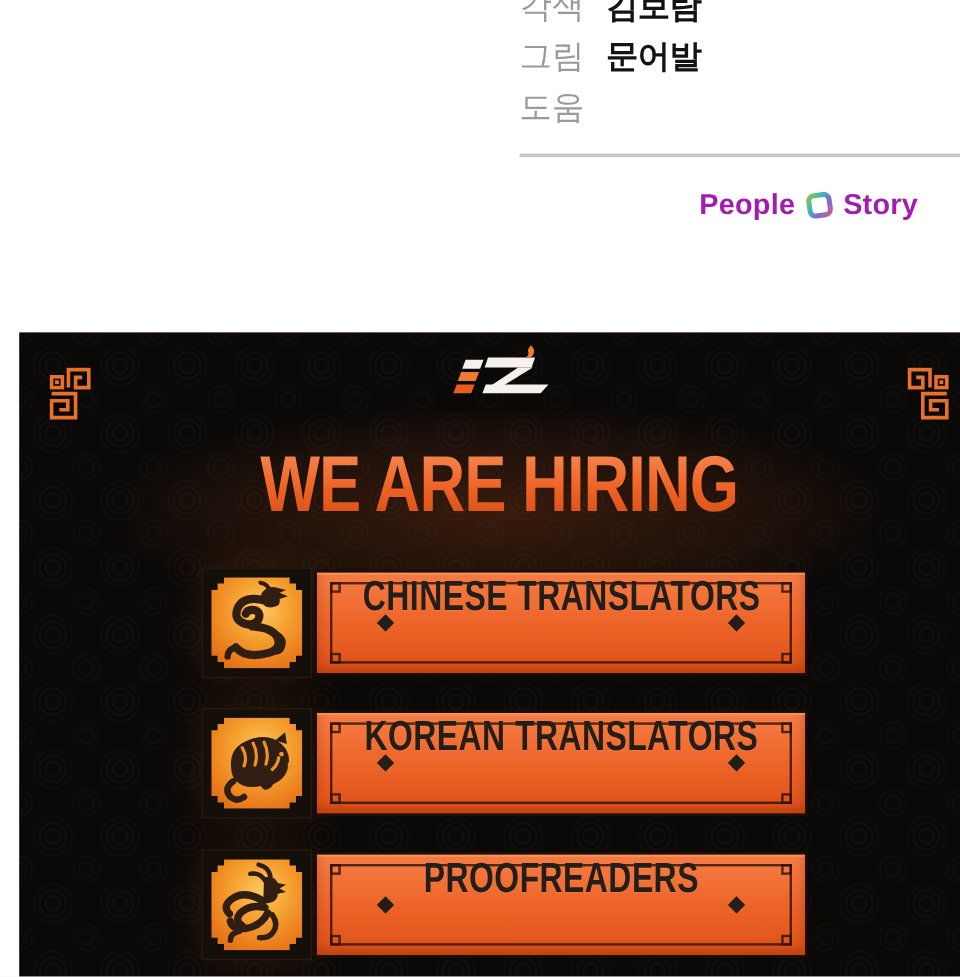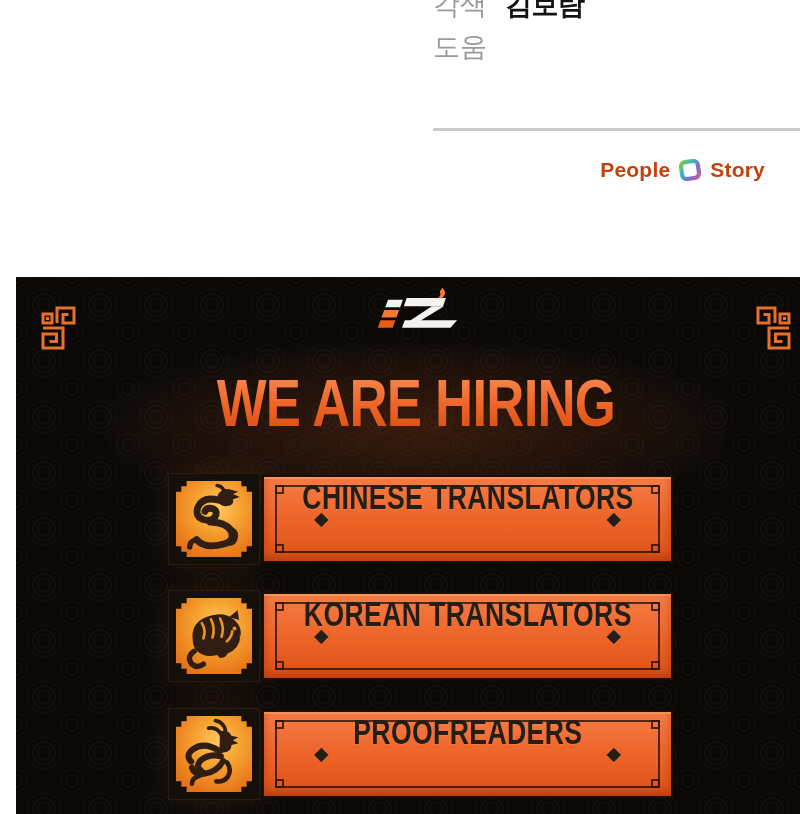--- a/index.html
+++ b/index.html
@@ -7,21 +7,21 @@
   .page { position:relative; width:800px; height:814px; overflow:hidden; background:#ffffff;padding-left:32px; }
 
   
   .credits-section { position:absolute; top:0; left:0; width:800px; height:277px; background:#ffffff; overflow:hidden; }
   .credits-block { position:absolute; left:433px; top:-16px; font-size:27px; line-height:42px; }
   .credit-row { display:flex; gap:16px; white-space:nowrap; }
   .credit-label { color:#9a9a9a; font-weight:400; min-width:56px; }
   .credit-value { color:#131313; font-weight:700; letter-spacing:-0.5px; }
   .divider { position:absolute; left:433px; right:0; top:128px; height:3px; background:#c9c9c9; }
   .publisher { position:absolute; right:35px; top:157px; display:flex; align-items:center; gap:7px;
-               font-size:21px; font-weight:700; color:#c2410c; letter-spacing:0.2px; }
+               font-size:24px; font-weight:700; color:#a21caf; letter-spacing:0.2px; }
 
   
   .hiring-section {
     position:absolute; top:277px; left:16px; width:800px; height:537px;
     background-color:#0b0908;
     background-image:
       radial-gradient(circle, transparent 5px, rgba(250,240,225,0.030) 5.5px, rgba(250,240,225,0.030) 6.5px, transparent 7px, transparent 10px, rgba(250,240,225,0.026) 10.5px, rgba(250,240,225,0.026) 11.5px, transparent 12px, transparent 15px, rgba(250,240,225,0.020) 15.5px, rgba(250,240,225,0.020) 16.5px, transparent 17px),
       radial-gradient(circle, transparent 5px, rgba(250,240,225,0.022) 5.5px, rgba(250,240,225,0.022) 6.5px, transparent 7px, transparent 10px, rgba(250,240,225,0.018) 10.5px, rgba(250,240,225,0.018) 11.5px, transparent 12px);
     background-size:56px 56px, 56px 56px;
     background-position:0 0, 28px 28px;
@@ -74,20 +74,24 @@
 
 <div class="page">
 
   <div class="credits-section">
     <div class="credits-block">
       <div class="credit-row">
         <span class="credit-label">각색</span>
         <span class="credit-value">김보람</span>
       </div>
       <div class="credit-row">
+        <span class="credit-label">그림</span>
+        <span class="credit-value">문어발</span>
+      </div>
+      <div class="credit-row">
         <span class="credit-label">도움</span>
       </div>
     </div>
 
     <div class="divider"></div>
 
     <div class="publisher">
       <span>People</span>
       <span style="display:inline-flex;">
         <svg width="26" height="26" viewBox="0 0 26 26">

